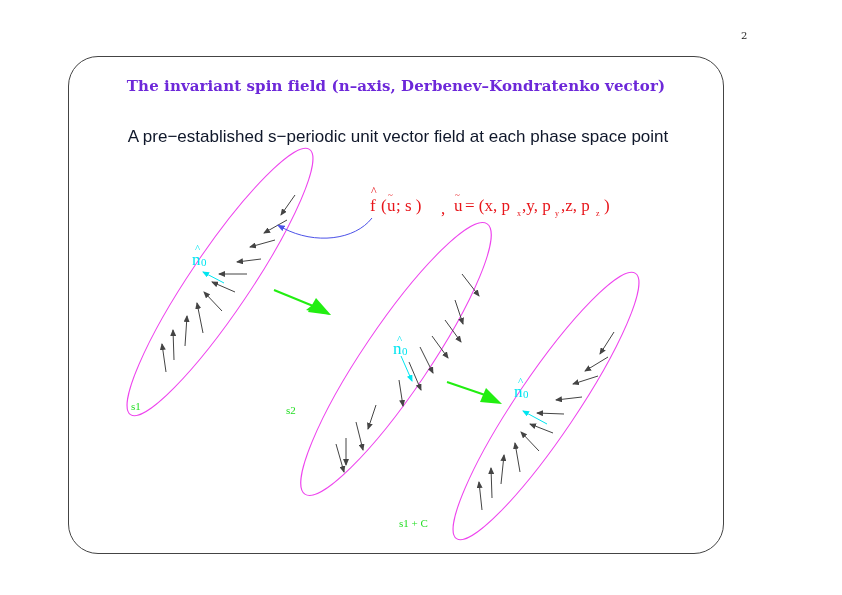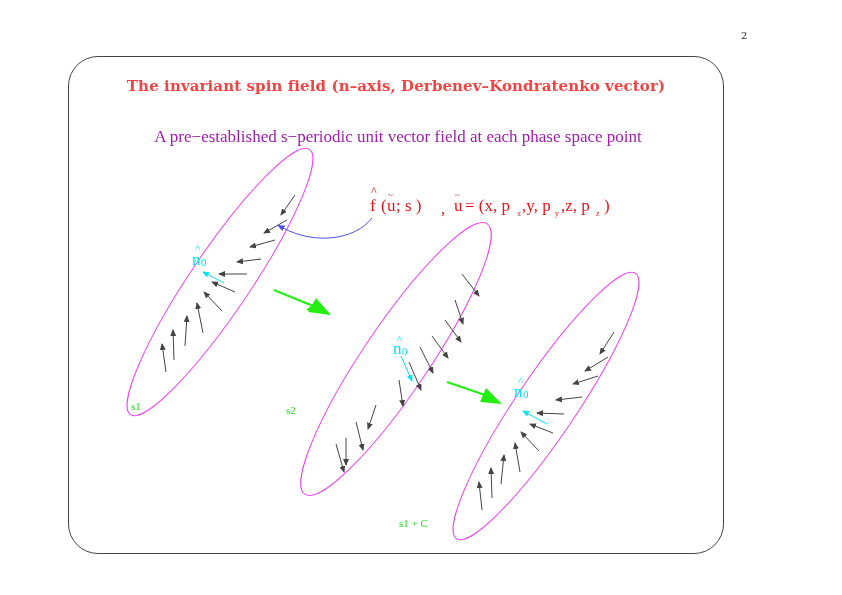--- a/index.html
+++ b/index.html
@@ -1,20 +1,20 @@
 <!DOCTYPE html>
 <html><head>
 <meta charset="utf-8">
 <style>
   html, body { margin: 0; padding: 0; background: #ffffff; }
   body { width: 842px; height: 595px; position: relative; overflow: hidden; font-family: "DejaVu Serif", serif; }
   .page-number { position: absolute; left: 741px; top: 30px; font-size: 10px; color: #222; font-family: "DejaVu Serif", serif; }
   .frame { position: absolute; left: 68px; top: 56px; width: 656px; height: 498px; border: 1px solid #444; border-radius: 30px; box-sizing: border-box; }
-  .title { position: absolute; left: 0; top: 77px; width: 792px; text-align: center; font-family: "DejaVu Serif", serif; font-weight: bold; font-size: 15px; color: #ef4444; letter-spacing: 0.1px; }
-  .subtitle { position: absolute; left: 0; top: 127px; width: 796px; text-align: center; font-family: Liberation Serif, serif; font-size: 17px; color: #a21caf; }
+  .title { position: absolute; left: 0; top: 77px; width: 792px; text-align: center; font-family: "DejaVu Serif", serif; font-weight: bold; font-size: 15px; color: #6d28d9; letter-spacing: 0.1px; }
+  .subtitle { position: absolute; left: 0; top: 127px; width: 796px; text-align: center; font-family: Liberation Sans, sans-serif; font-size: 17px; color: #0f172a; }
   svg.diagram { position: absolute; left: 0; top: 0; }
   .lbl { font-family: "Liberation Serif", serif; }
 </style>
 </head>
 <body>
 
 <div class="page-number">2</div>
 
 <div class="frame"></div>
 

